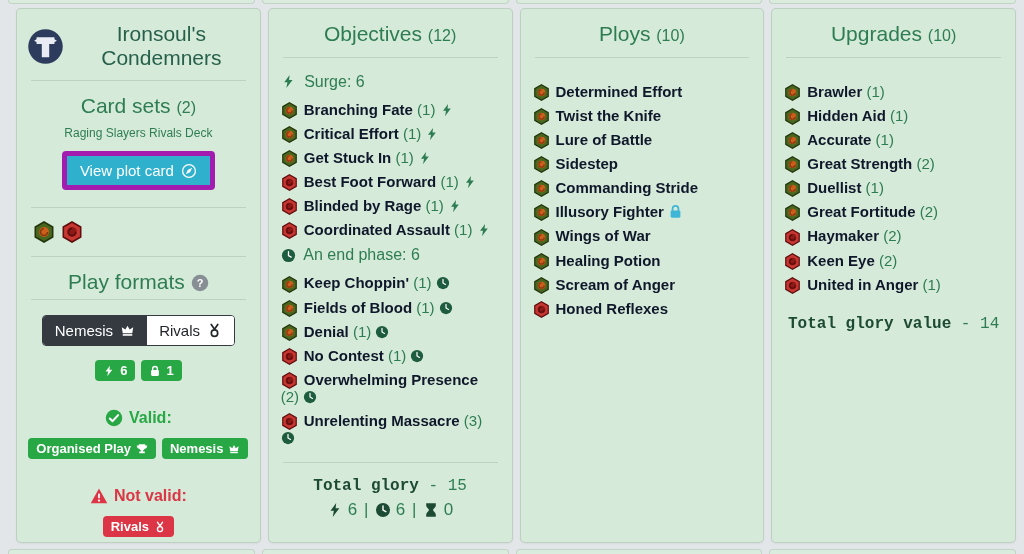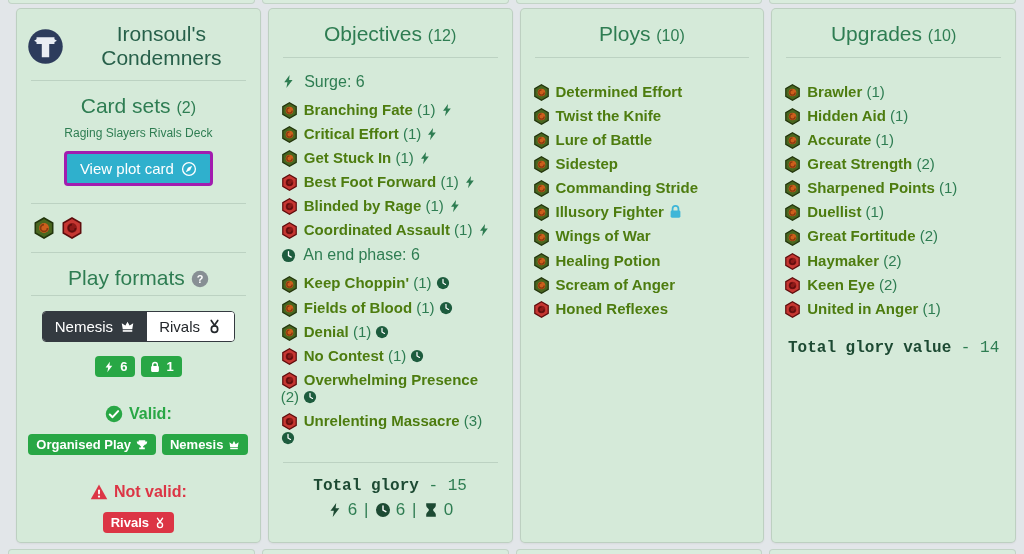--- a/index.html
+++ b/index.html
@@ -23,21 +23,21 @@
   .panel-h,.h-green{font-weight:400;color:#2e7d52;font-size:21px;text-align:center;margin:0;}
   .panel-h{padding:13px 8px 11px;}
   .panel-h small,.h-green small{font-size:16px;font-weight:400;}
   
   .list{padding:10px 12px 0;font-size:15px;color:#1e3526;}
   .sec-label{color:#2e7d52;font-size:16px;margin:5px 0 11px;}
   .sec-label .seci{font-size:15px;margin-right:4px;}
   .seci.bolt{color:#2e7d52;} .seci.clock{color:#1d5c3e;}
   .crow{margin:0 0 7px;line-height:1.12;}
   .crow .hex{font-size:17px;vertical-align:-0.24em;margin-right:6px;}
-  .crow b{font-weight:700;color:#4d7c0f;}
+  .crow b{font-weight:700;color:#0f172a;}
   .cnt{color:#2e7d52;}
   .sfx{font-size:14px;}
   .sfx-bolt{color:#2e7d52;} .sfx-clock{color:#1d5c3e;} .sfx-lock{color:#3fb6d8;font-size:15px;}
   .mt2{margin-top:16px;}
   
   .obj-footer{margin-top:auto;text-align:center;padding-bottom:22px;}
   .obj-footer .div{margin-bottom:14px;}
   .total-line{font-size:16px;color:#2e7d52;font-family:Liberation Mono, monospace;}
   .total-line b{color:#1d4a33;}
   .stats-line{font-size:17px;margin-top:5px;color:#2e7d52;}
@@ -46,21 +46,21 @@
   .upg-total{text-align:center;margin-top:14px;}
   
   .left-panel{text-align:center;}
   .deck-header{display:flex;align-items:center;justify-content:center;gap:9px;padding:13px 10px 10px;}
   .faction-icn{font-size:37px;}
   .deck-title{font-size:21px;color:#27604a;}
   .h-green{margin:13px 0 5px;}
   .q-icn{font-size:18px;vertical-align:-0.18em;cursor:pointer;}
   .deck-name{color:#2e7d52;font-size:12px;margin:3px 12px 9px;}
   .btn-wrap{margin:2px 0 17px;}
-  .btn-info{display:inline-flex;align-items:center;gap:7px;background:#2fb0cd;border:3px solid #a21caf;
+  .btn-info{display:inline-flex;align-items:center;gap:7px;background:#2fb0cd;border:5px solid #a21caf;
     color:#fff;font-size:15px;font-family:inherit;padding:6px 13px;border-radius:4px;cursor:pointer;}
   .compass-icn{font-size:16px;}
   .set-icons{text-align:left;padding:13px 0 13px 16px;display:flex;gap:6px;}
   .set-icn{font-size:22px;}
   .toggle-wrap{margin:15px 0 10px;}
   .toggle{display:inline-flex;border:1px solid #343a40;border-radius:4px;overflow:hidden;background:#fff;}
   .tg{display:inline-flex;align-items:center;gap:7px;padding:6px 12px;font-size:15px;border:none;
     background:#fff;color:#23272b;font-family:inherit;cursor:pointer;}
   .tg.active{background:#343a40;color:#fff;}
   .tg-icn{font-size:15px;}
@@ -396,25 +396,20 @@
             </svg></span><b>Accurate</b><span class="cnt"> (1)</span></div>
         <div class="crow"><span class="icn hex"><svg viewBox="0 0 24 24">
               <path d="M12 1.1 21.5 6.5v11L12 22.9 2.5 17.5v-11z" fill="#49661f" stroke="#22350c" stroke-width="1.7"></path>
               <circle cx="12" cy="12" r="5.4" fill="#cd5f1c"></circle>
               <path d="M12 8.2a3.8 3.8 0 1 0 3.8 3.8" fill="none" stroke="#8a3a0f" stroke-width="1.9"></path>
             </svg></span><b>Great Strength</b><span class="cnt"> (2)</span></div>
         <div class="crow"><span class="icn hex"><svg viewBox="0 0 24 24">
               <path d="M12 1.1 21.5 6.5v11L12 22.9 2.5 17.5v-11z" fill="#49661f" stroke="#22350c" stroke-width="1.7"></path>
               <circle cx="12" cy="12" r="5.4" fill="#cd5f1c"></circle>
               <path d="M12 8.2a3.8 3.8 0 1 0 3.8 3.8" fill="none" stroke="#8a3a0f" stroke-width="1.9"></path>
-            </svg></span><b>Sharpened Points</b><span class="cnt"> (1)</span></div>
-        <div class="crow"><span class="icn hex"><svg viewBox="0 0 24 24">
-              <path d="M12 1.1 21.5 6.5v11L12 22.9 2.5 17.5v-11z" fill="#49661f" stroke="#22350c" stroke-width="1.7"></path>
-              <circle cx="12" cy="12" r="5.4" fill="#cd5f1c"></circle>
-              <path d="M12 8.2a3.8 3.8 0 1 0 3.8 3.8" fill="none" stroke="#8a3a0f" stroke-width="1.9"></path>
             </svg></span><b>Duellist</b><span class="cnt"> (1)</span></div>
         <div class="crow"><span class="icn hex"><svg viewBox="0 0 24 24">
               <path d="M12 1.1 21.5 6.5v11L12 22.9 2.5 17.5v-11z" fill="#49661f" stroke="#22350c" stroke-width="1.7"></path>
               <circle cx="12" cy="12" r="5.4" fill="#cd5f1c"></circle>
               <path d="M12 8.2a3.8 3.8 0 1 0 3.8 3.8" fill="none" stroke="#8a3a0f" stroke-width="1.9"></path>
             </svg></span><b>Great Fortitude</b><span class="cnt"> (2)</span></div>
         <div class="crow"><span class="icn hex"><svg viewBox="0 0 24 24">
               <path d="M12 1.1 21.5 6.5v11L12 22.9 2.5 17.5v-11z" fill="#c63732" stroke="#5f0d0d" stroke-width="1.7"></path>
               <circle cx="12" cy="12" r="5.4" fill="#8e1a18"></circle>
               <path d="M12 8.2a3.8 3.8 0 1 0 3.8 3.8" fill="none" stroke="#5f0d0d" stroke-width="1.9"></path>

